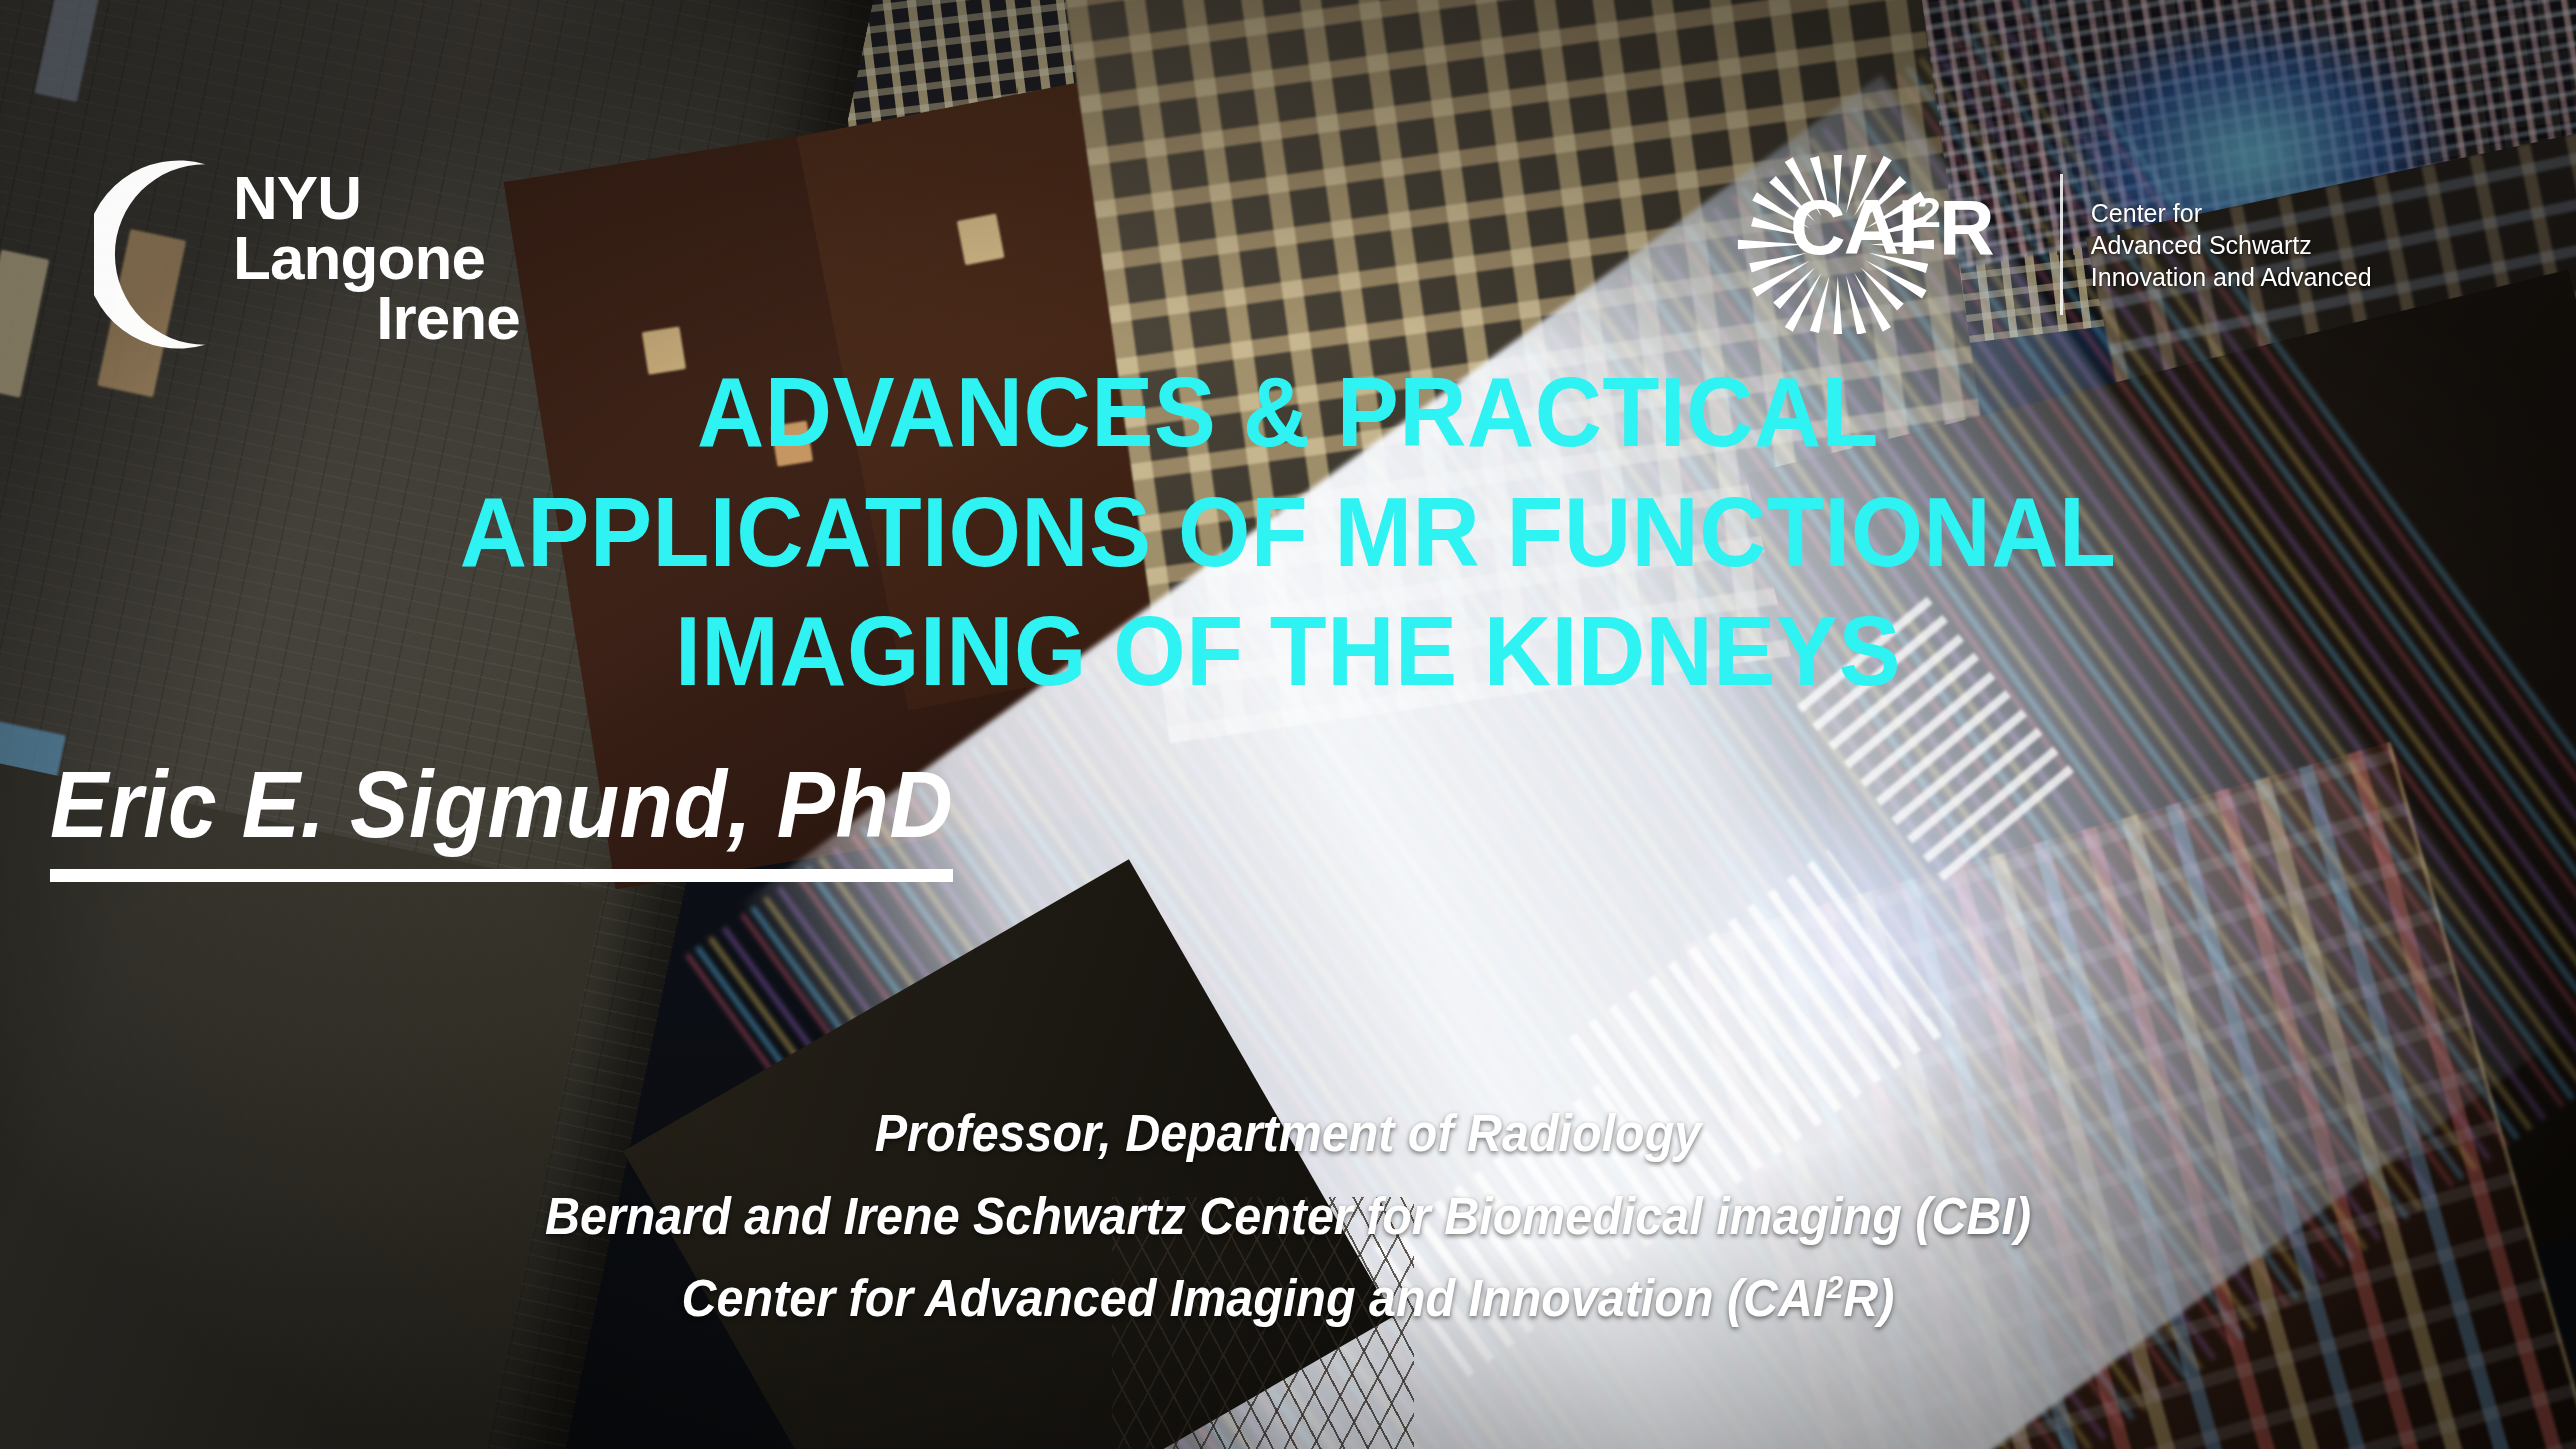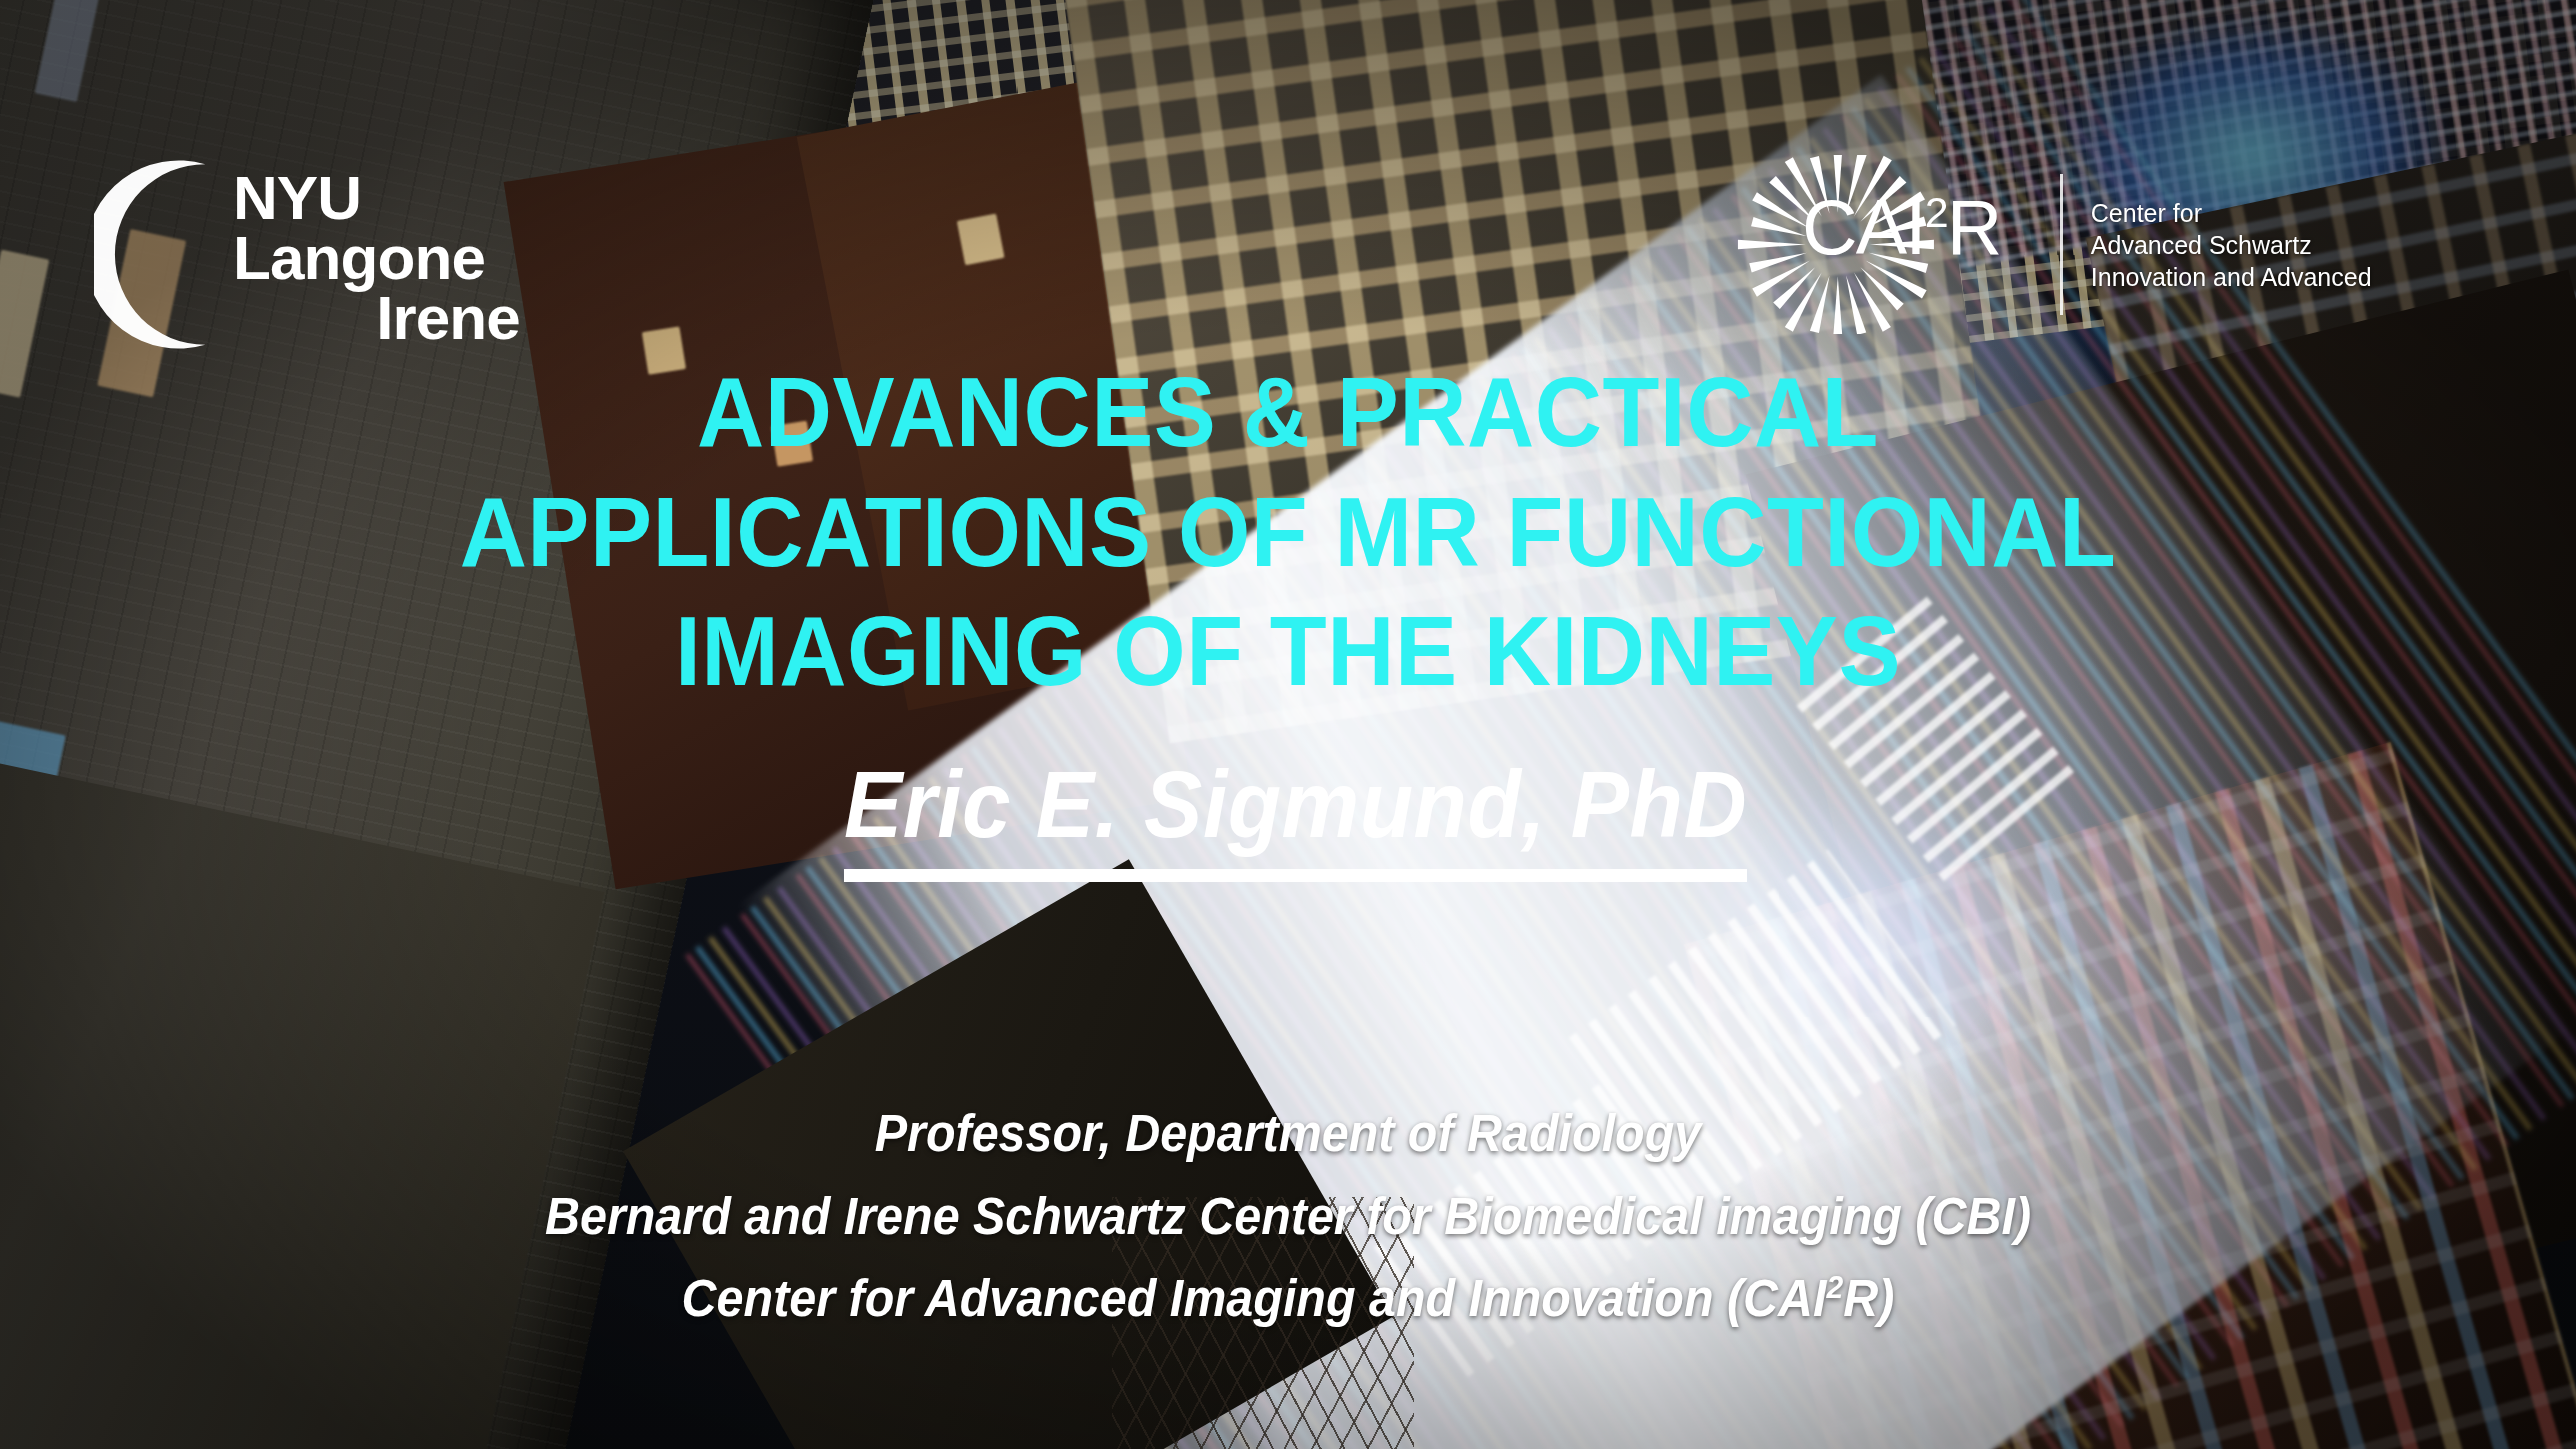--- a/index.html
+++ b/index.html
@@ -140,37 +140,37 @@
   .nyu-text{position:absolute;left:139px;top:17px;width:396px;
     color:#fff;font-weight:700;font-size:62px;line-height:.97;
     letter-spacing:-0.9px;}
   .nyu-l1{display:block;}
   .nyu-l2{display:block;text-align:center;padding-left:34px;}
 
   .logo-cair{position:absolute;left:1734px;top:155px;width:782px;height:179px;
     display:flex;align-items:center;}
   .cair-burst{position:relative;width:283px;height:179px;flex:0 0 auto;}
   .cair-burst svg{position:absolute;left:0;top:0;}
-  .cair-mark{position:absolute;left:68px;top:34px;
-    color:#fff;font-weight:400;font-size:77px;letter-spacing:-1.9px;line-height:1;
+  .cair-mark{position:absolute;left:56px;top:34px;
+    color:#fff;font-weight:700;font-size:77px;letter-spacing:-1.9px;line-height:1;
     white-space:nowrap;}
   .cair-mark sup{font-size:43px;vertical-align:super;line-height:0;}
   .cair-divider{width:2.8px;height:141px;background:rgba(255,255,255,.85);
     margin:0 28px 0 43px;flex:0 0 auto;}
   .cair-tag{color:#fff;font-size:25px;line-height:1.28;white-space:nowrap;
     text-shadow:0 0.9px 3.8px rgba(0,0,0,.7);}
 
   
   .title{position:absolute;left:0;right:0;top:353px;text-align:center;
     color:#2ff2f2;font-weight:700;font-size:98px;line-height:1.22;
     letter-spacing:0.5px;
     transform:scaleX(.95);}
   .title div{white-space:nowrap;}
 
-  .speaker-wrap{position:absolute;left:16px;right:0;top:754px;text-align:center;}
+  .speaker-wrap{position:absolute;left:16px;right:0;top:754px;}
   .speaker{display:inline-block;color:#fff;font-weight:700;font-style:italic;
     font-size:94px;line-height:1.08;letter-spacing:0.5px;
     border-bottom:13px solid #fff;padding-bottom:13px;
     transform:scaleX(.93);}
 
   .affil{position:absolute;left:0;right:0;top:1093px;text-align:center;
     color:#fff;font-weight:700;font-style:italic;font-size:51px;line-height:1.62;
     text-shadow:0 1.9px 5.7px rgba(0,0,0,.55);
     transform:scaleX(.95);}
   .affil div{white-space:nowrap;}

